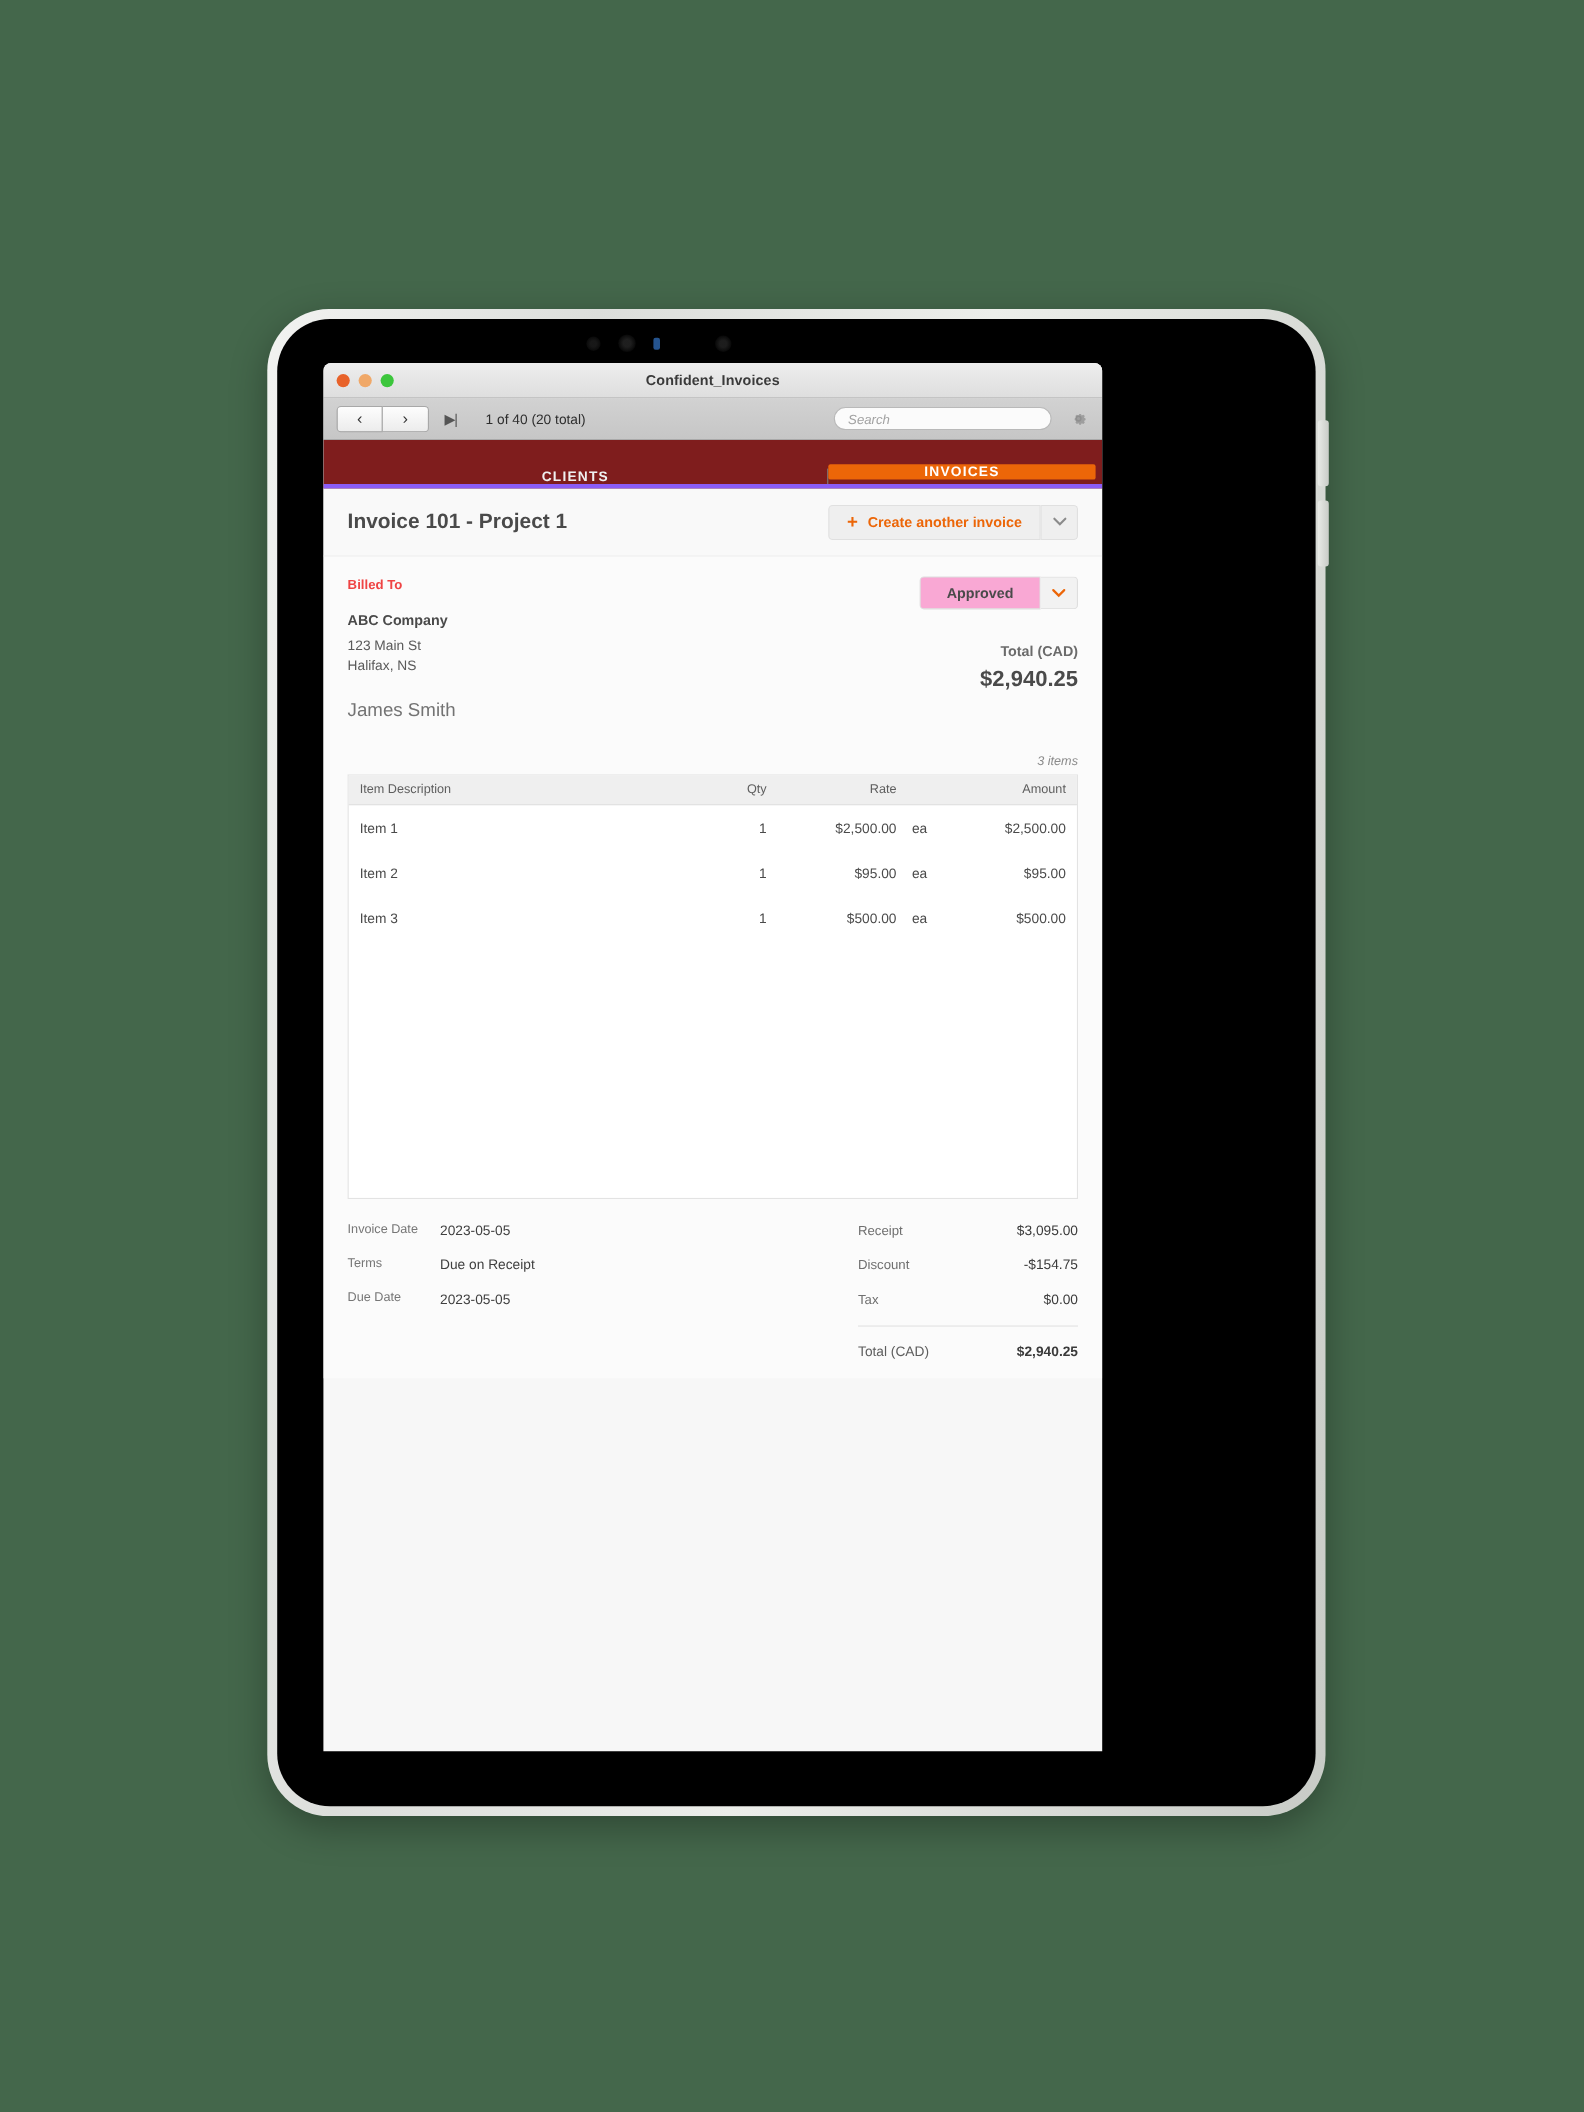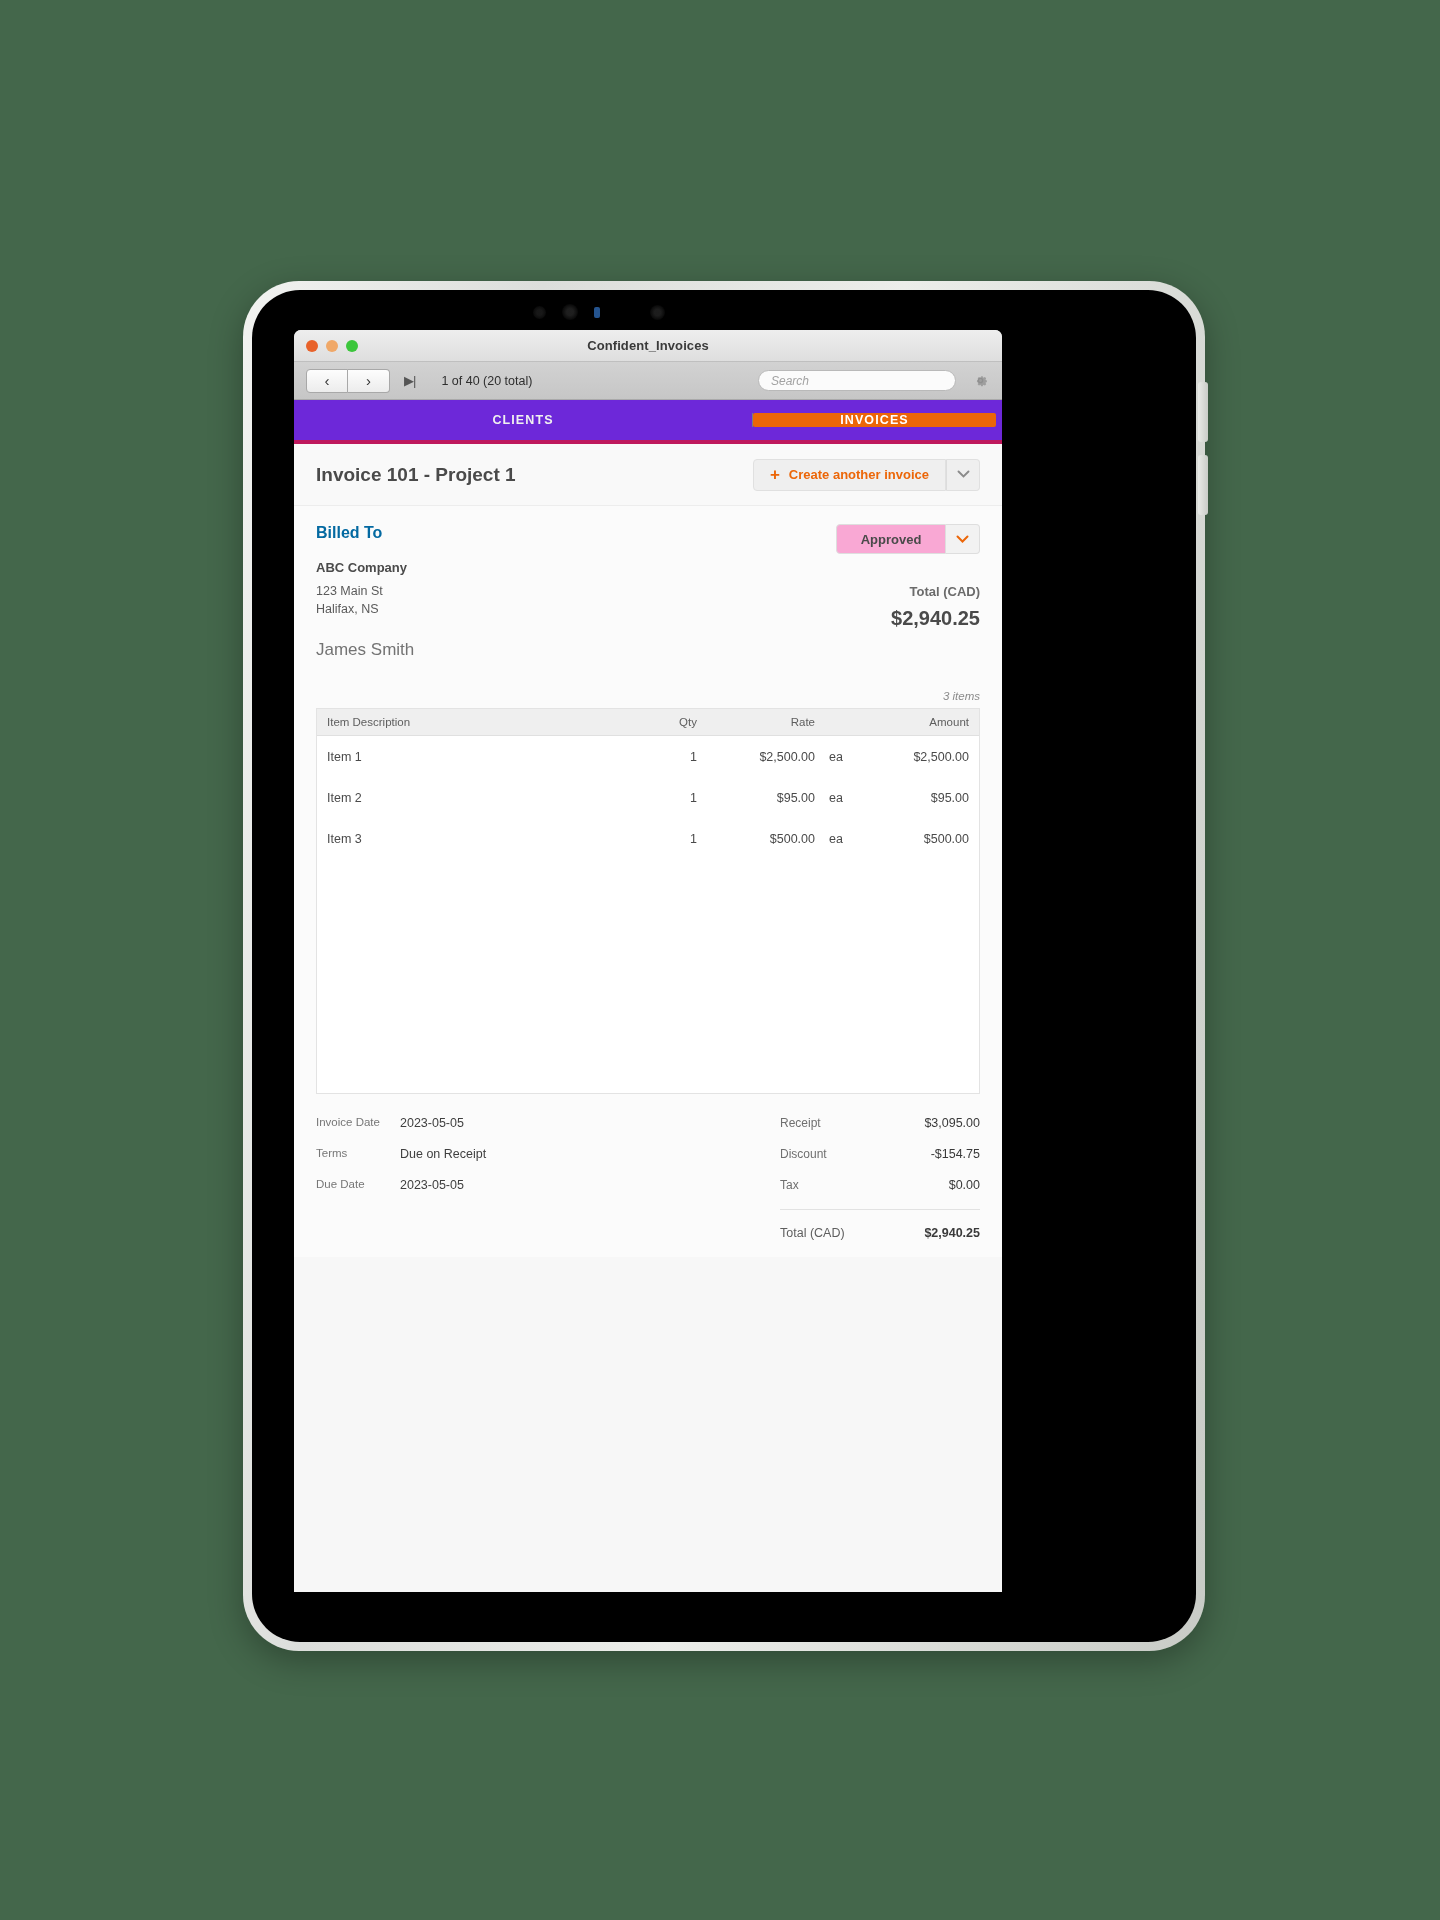--- a/index.html
+++ b/index.html
@@ -113,23 +113,23 @@
   }
   .gear {
     margin-left: 14px; width: 20px; height: 20px;
     display: flex; align-items: center; justify-content: center;
     cursor: pointer;
   }
 
   
   .tabnav {
     height: 44px;
-    background: #6d28d9;
-    display: flex; align-items: center;
-    border-bottom: 4px solid #be185d;
+    background: #7f1d1d;
+    display: flex; align-items: flex-end;
+    border-bottom: 4px solid #8b5cf6;
     position: relative;
   }
   .tab {
     flex: 1;
     display: flex; align-items: center; justify-content: center;
     color: #f0f0f0;
     font-size: 12.5px; font-weight: bold;
     letter-spacing: 1.1px;
     cursor: pointer;
   }
@@ -169,21 +169,21 @@
     border-radius: 0 4px 4px 0;
     display: flex; align-items: center; justify-content: center;
     cursor: pointer;
   }
 
   
   .inv-body { padding: 18px 22px 0 22px; background: #fbfbfb; }
   .top-row { display: flex; }
   .billed-col { width: 55%; }
   .lbl-billed {
-    font-size: 16px; font-weight: bold; color: #0369a1;
+    font-size: 12px; font-weight: bold; color: #ef4444;
     margin-bottom: 18px;
   }
   .client-name { font-size: 13px; font-weight: bold; color: #4a4a4a; margin-bottom: 7px; }
   .client-line { font-size: 12.5px; color: #5a5a5a; line-height: 1.45; }
   .contact-name { font-size: 17px; color: #737373; margin-top: 22px; }
 
   .status-col { margin-left: auto; text-align: right; }
   .status-wrap { display: inline-flex; margin-bottom: 30px; }
   .status-btn {
     width: 110px; height: 30px;

